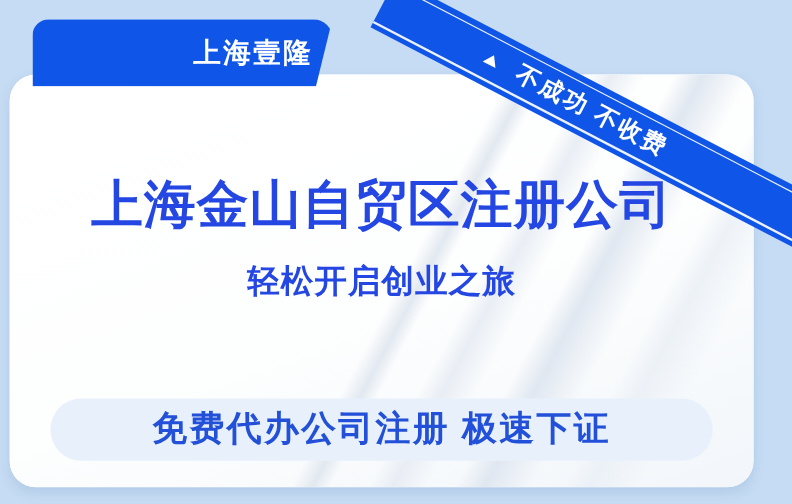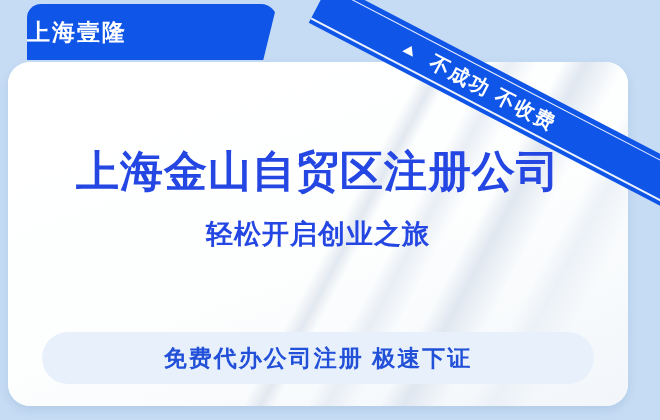--- a/index.html
+++ b/index.html
@@ -42,31 +42,31 @@
       linear-gradient(118deg, rgba(255,255,255,0) 69%, rgba(221,229,239,0.9) 72%, rgba(255,255,255,0) 77%),
       linear-gradient(118deg, rgba(255,255,255,0) 80%, rgba(232,238,245,0.75) 83%, rgba(255,255,255,0) 88%),
       linear-gradient(160deg, #ffffff 0%, #fdfefe 55%, #f2f6fa 100%);
     pointer-events: none;
   }
 
   
   .brand-tab {
     position: absolute;
     left: 27px;
-    top: 4px;
+    top: 16px;
     width: 250px;
     height: 56px;
     background: #0f55e8;
     border-top-left-radius: 14px;
     border-top-right-radius: 16px;
     -webkit-clip-path: polygon(0 0, 100% 0, 94.5% 100%, 0 100%);
     clip-path: polygon(0 0, 100% 0, 94.5% 100%, 0 100%);
     display: flex;
     align-items: center;
-    justify-content: flex-start;
+    justify-content: flex-end;
     padding-right: 16px;
     box-sizing: border-box;
   }
   .brand-tab-label {
     color: #ffffff;
     font-size: 23px;
     font-weight: bold;
     letter-spacing: 2px;
     line-height: 1;
     white-space: nowrap;
@@ -148,21 +148,21 @@
     width: 552px;
     height: 52px;
     background: #e8f1fb;
     border-radius: 26px;
     display: flex;
     align-items: center;
     justify-content: center;
   }
   .pill-label {
     color: #2250d8;
-    font-size: 23px;
+    font-size: 29px;
     font-weight: bold;
     letter-spacing: 2px;
     white-space: nowrap;
     line-height: 1;
   }
 </style>
 </head>
 <body>
 
 <div id="poster">

